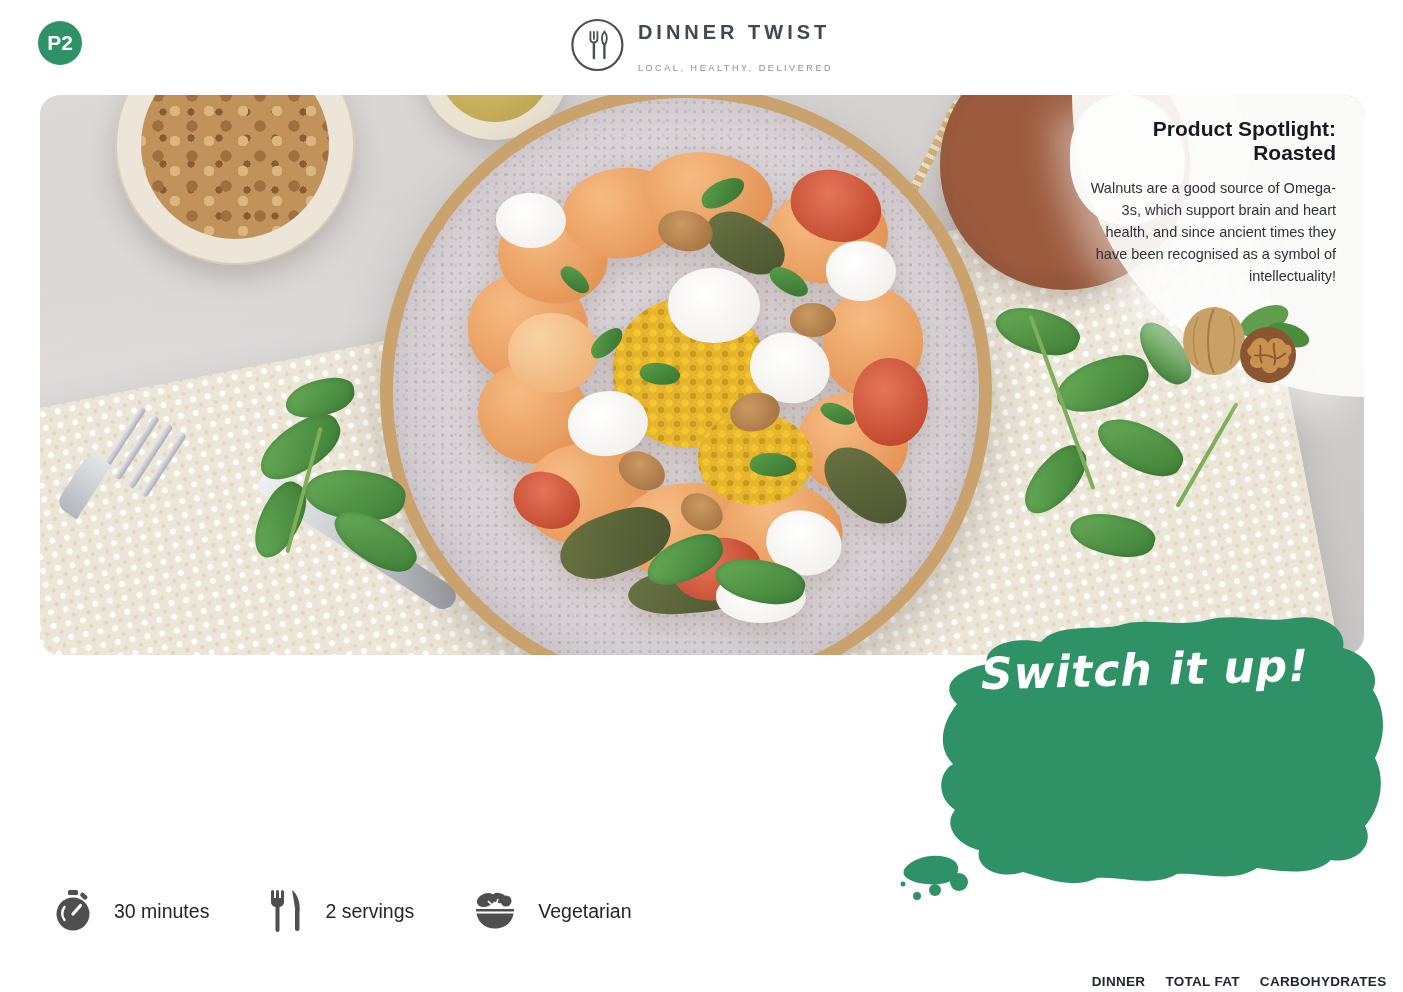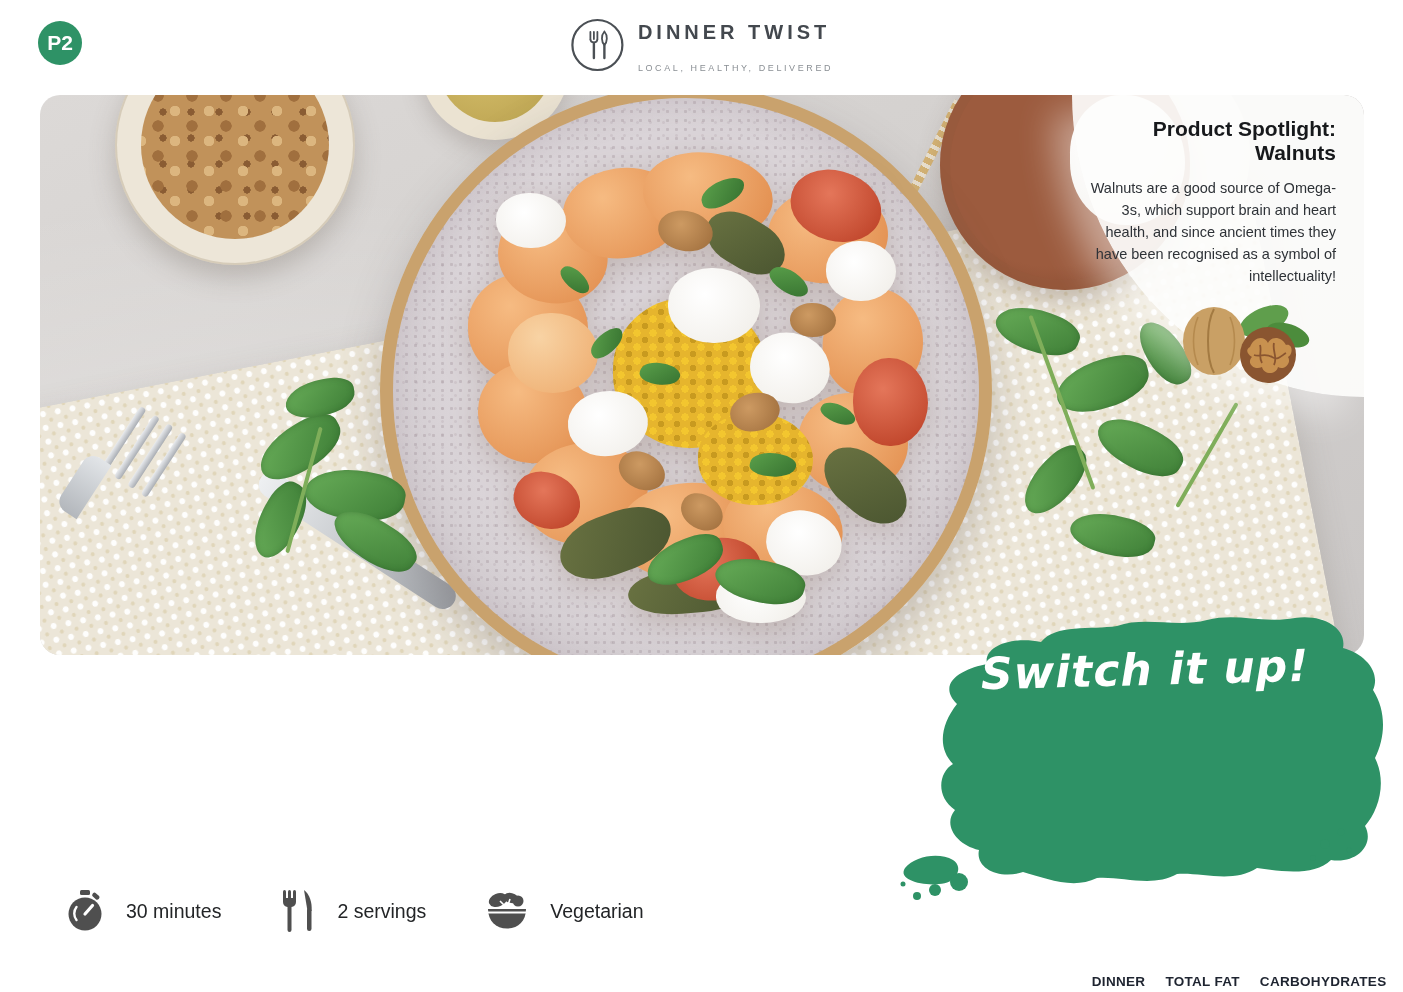--- a/index.html
+++ b/index.html
@@ -98,21 +98,21 @@
     font-family:"DejaVu Sans", cursive; letter-spacing:1px; }
   .brush-body { position:absolute; top:142px; left:130px; width:336px;
     color:#fff; font-size:17px; font-weight:bold; font-style:italic; line-height:1.55; }
 
   
   .recipe-title { position:absolute; left:49px; top:686px; width:830px;
     font-size:40px; font-weight:800; color:#141619; letter-spacing:-.5px; }
   .recipe-desc { position:absolute; left:50px; top:790px; width:830px;
     font-size:16.5px; color:#26282b; line-height:1.7; }
 
-  .meta-row { position:absolute; left:66px; top:890px; display:flex; gap:0; }
+  .meta-row { position:absolute; left:54px; top:890px; display:flex; gap:0; }
   .meta-item { display:flex; align-items:center; gap:22px; }
   .meta-item .label { font-size:19.5px; color:#232527; }
   .meta-item + .meta-item { margin-left:60px; }
   .meta-icon { flex:0 0 auto; display:flex; }
 
   
   .nutrition { position:absolute; left:1012px; top:974px; display:flex; align-items:flex-end; }
   .nutrition .prefix { font-size:14px; color:#3a3f46; margin-right:16px; padding-top:1px; }
   .nutrition .col { text-align:center; margin-right:20px; }
   .nutrition .col:last-child { margin-right:0; }
@@ -230,21 +230,21 @@
         <div class="leaf" style="left: 605px; top: 445px; width: 80px; height: 40px; transform: rotate(-20deg);"></div>
         <div class="leaf" style="left: 675px; top: 465px; width: 90px; height: 42px; transform: rotate(15deg);"></div>
         <div class="stem" style="left: 262px; top: 330px; width: 4px; height: 130px; transform: rotate(15deg);"></div>
         <div class="stem" style="left: 1020px; top: 215px; width: 4px; height: 185px; transform: rotate(-20deg);"></div>
         <div class="stem" style="left: 1165px; top: 300px; width: 4px; height: 120px; transform: rotate(30deg);"></div>
       </div>
 
     <div class="spotlight">
       <div class="spotlight-title">
         <span>Product Spotlight:</span><br>
-        <span>Walnuts</span>
+        <span>Roasted</span>
       </div>
       <p class="spotlight-body">Walnuts are a good source of Omega-3s, which support brain and heart health, and since ancient times they have been recognised as a symbol of intellectuality!</p>
       <span class="spotlight-walnuts">
         <svg width="140" height="96" viewBox="0 0 140 96">
           <ellipse cx="88" cy="28" rx="26" ry="13" fill="#5f9e4c" transform="rotate(-24 88 28)"></ellipse>
           <ellipse cx="112" cy="42" rx="22" ry="11" fill="#4c8c3c" transform="rotate(18 112 42)"></ellipse>
           <ellipse cx="38" cy="48" rx="31" ry="34" fill="#c9a065"></ellipse>
           <path d="M38 16 C30 30 30 66 38 80" stroke="#a37a42" stroke-width="2" fill="none"></path>
           <path d="M22 24 C16 38 16 58 22 72 M54 24 C60 38 60 58 54 72" stroke="#b58a4e" stroke-width="1.6" fill="none"></path>
           <circle cx="92" cy="62" r="28" fill="#8a5530"></circle>

